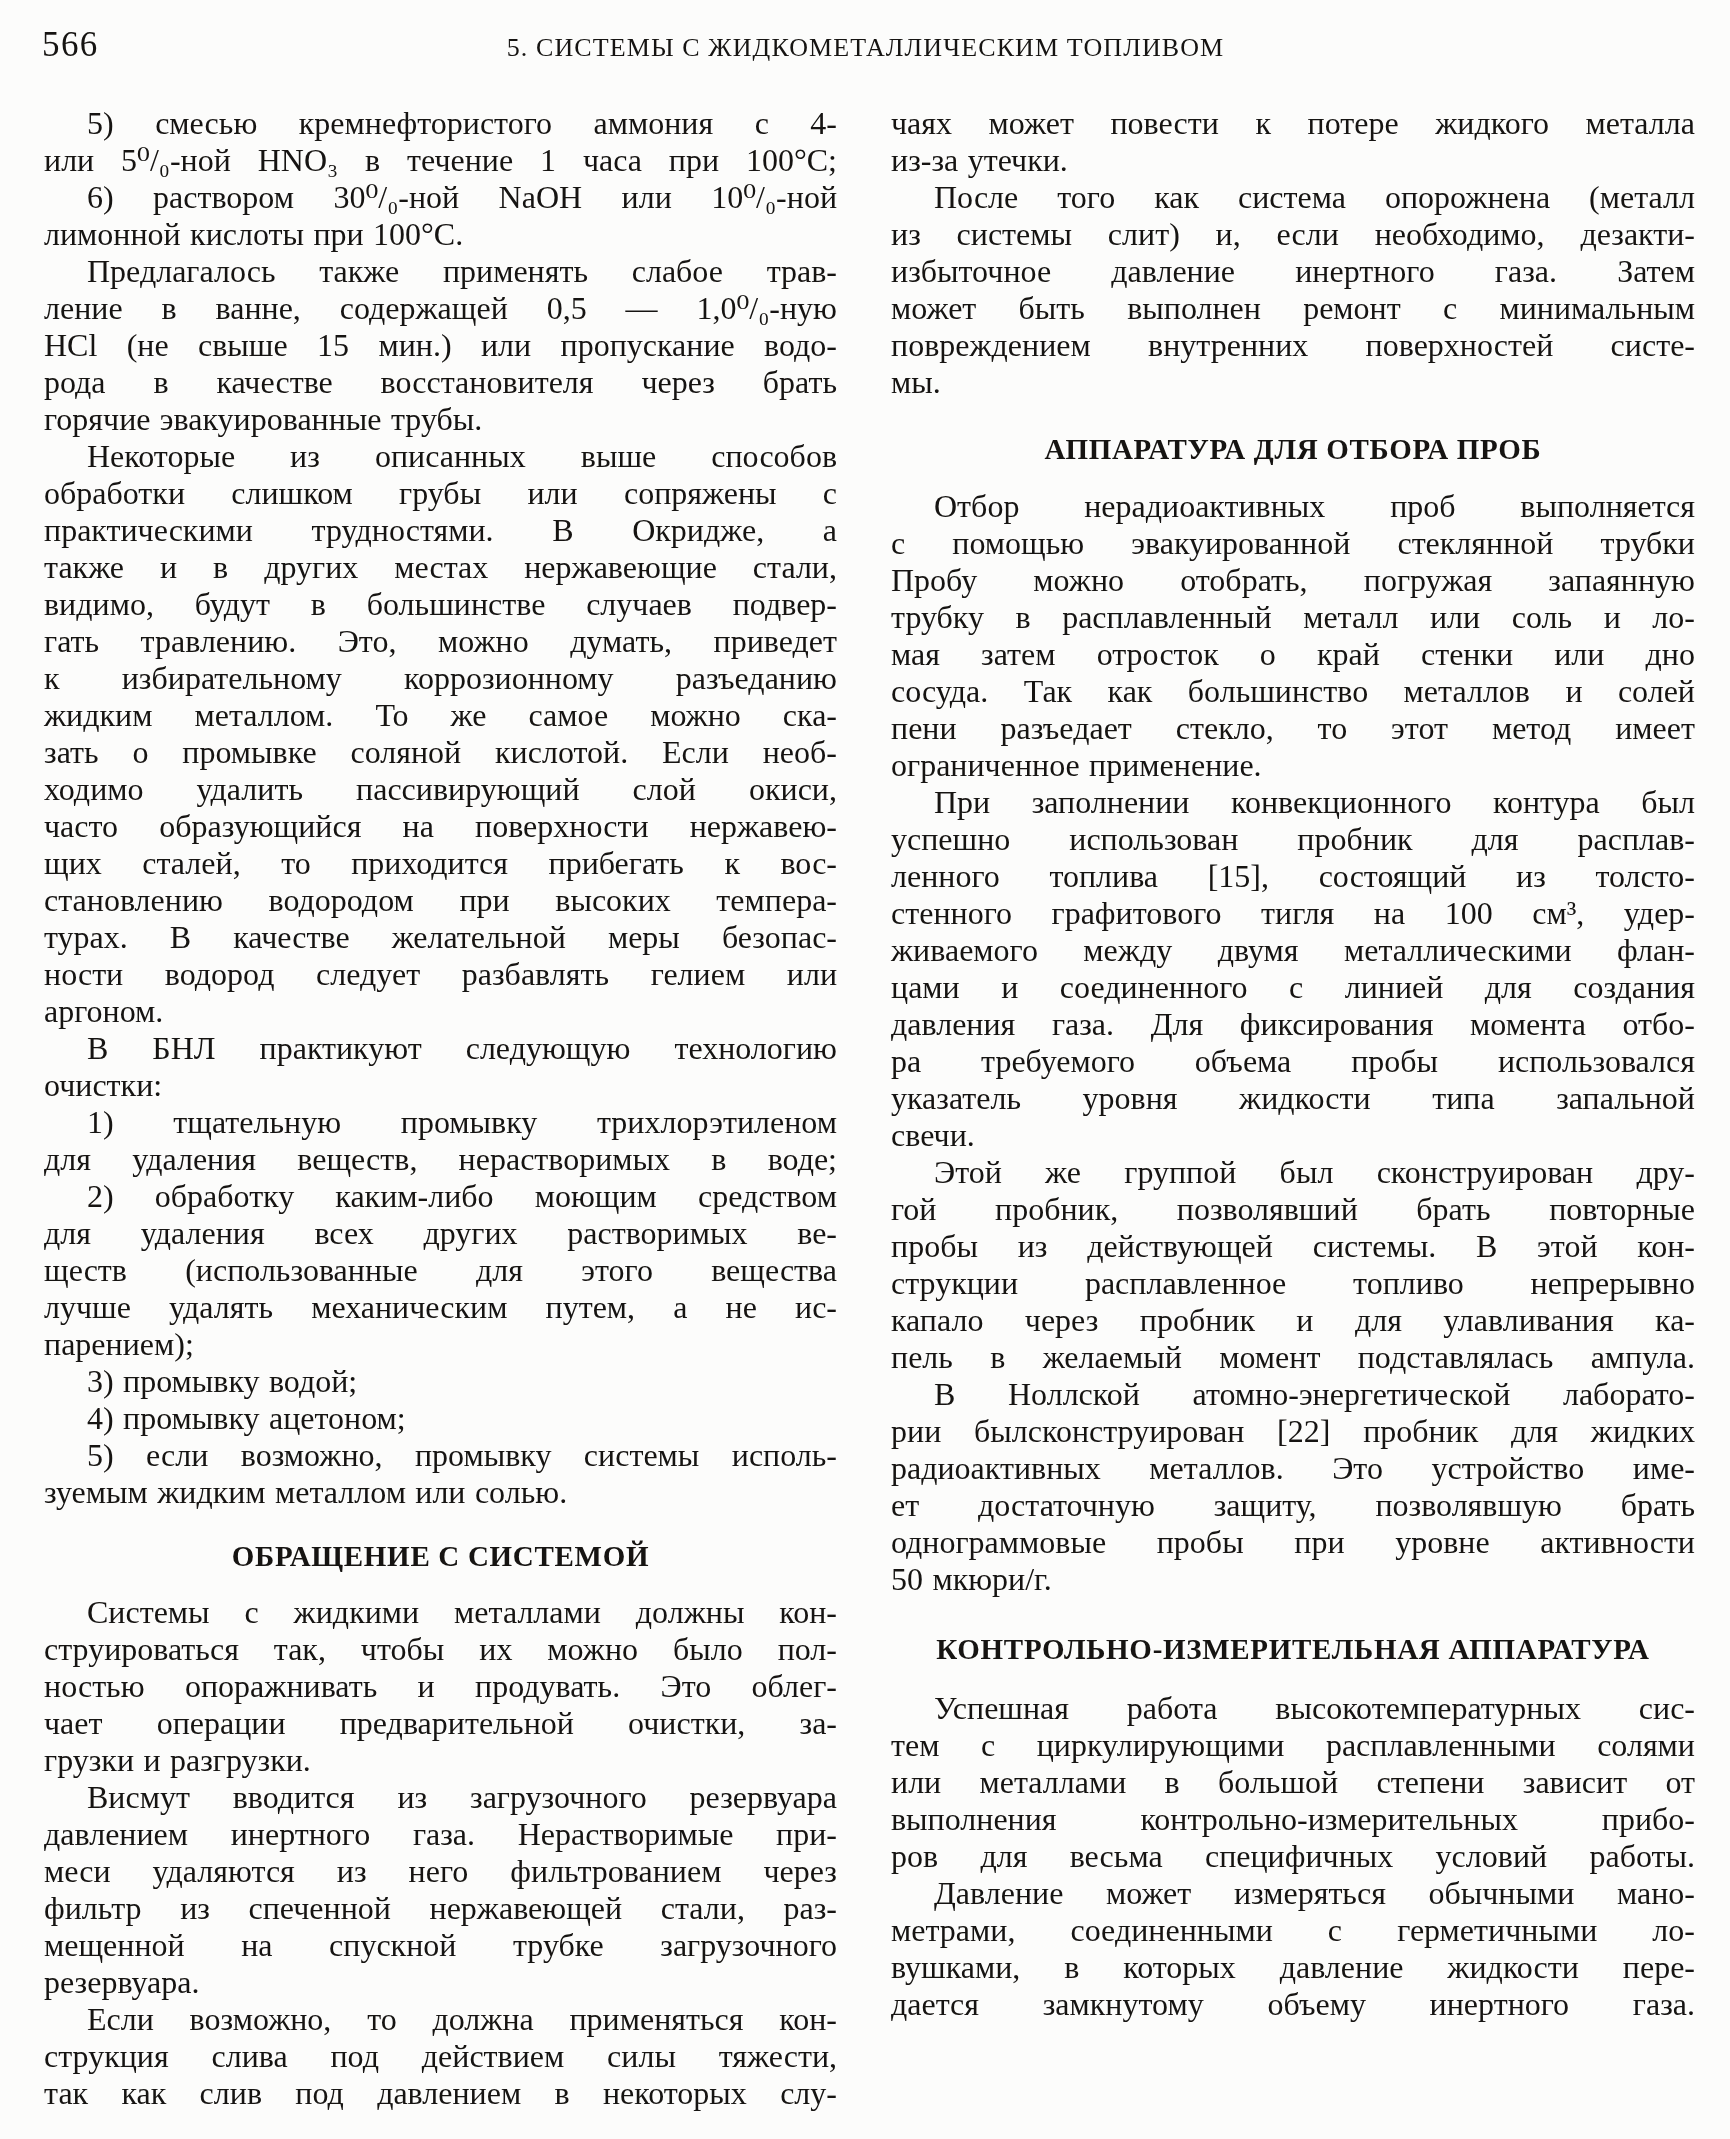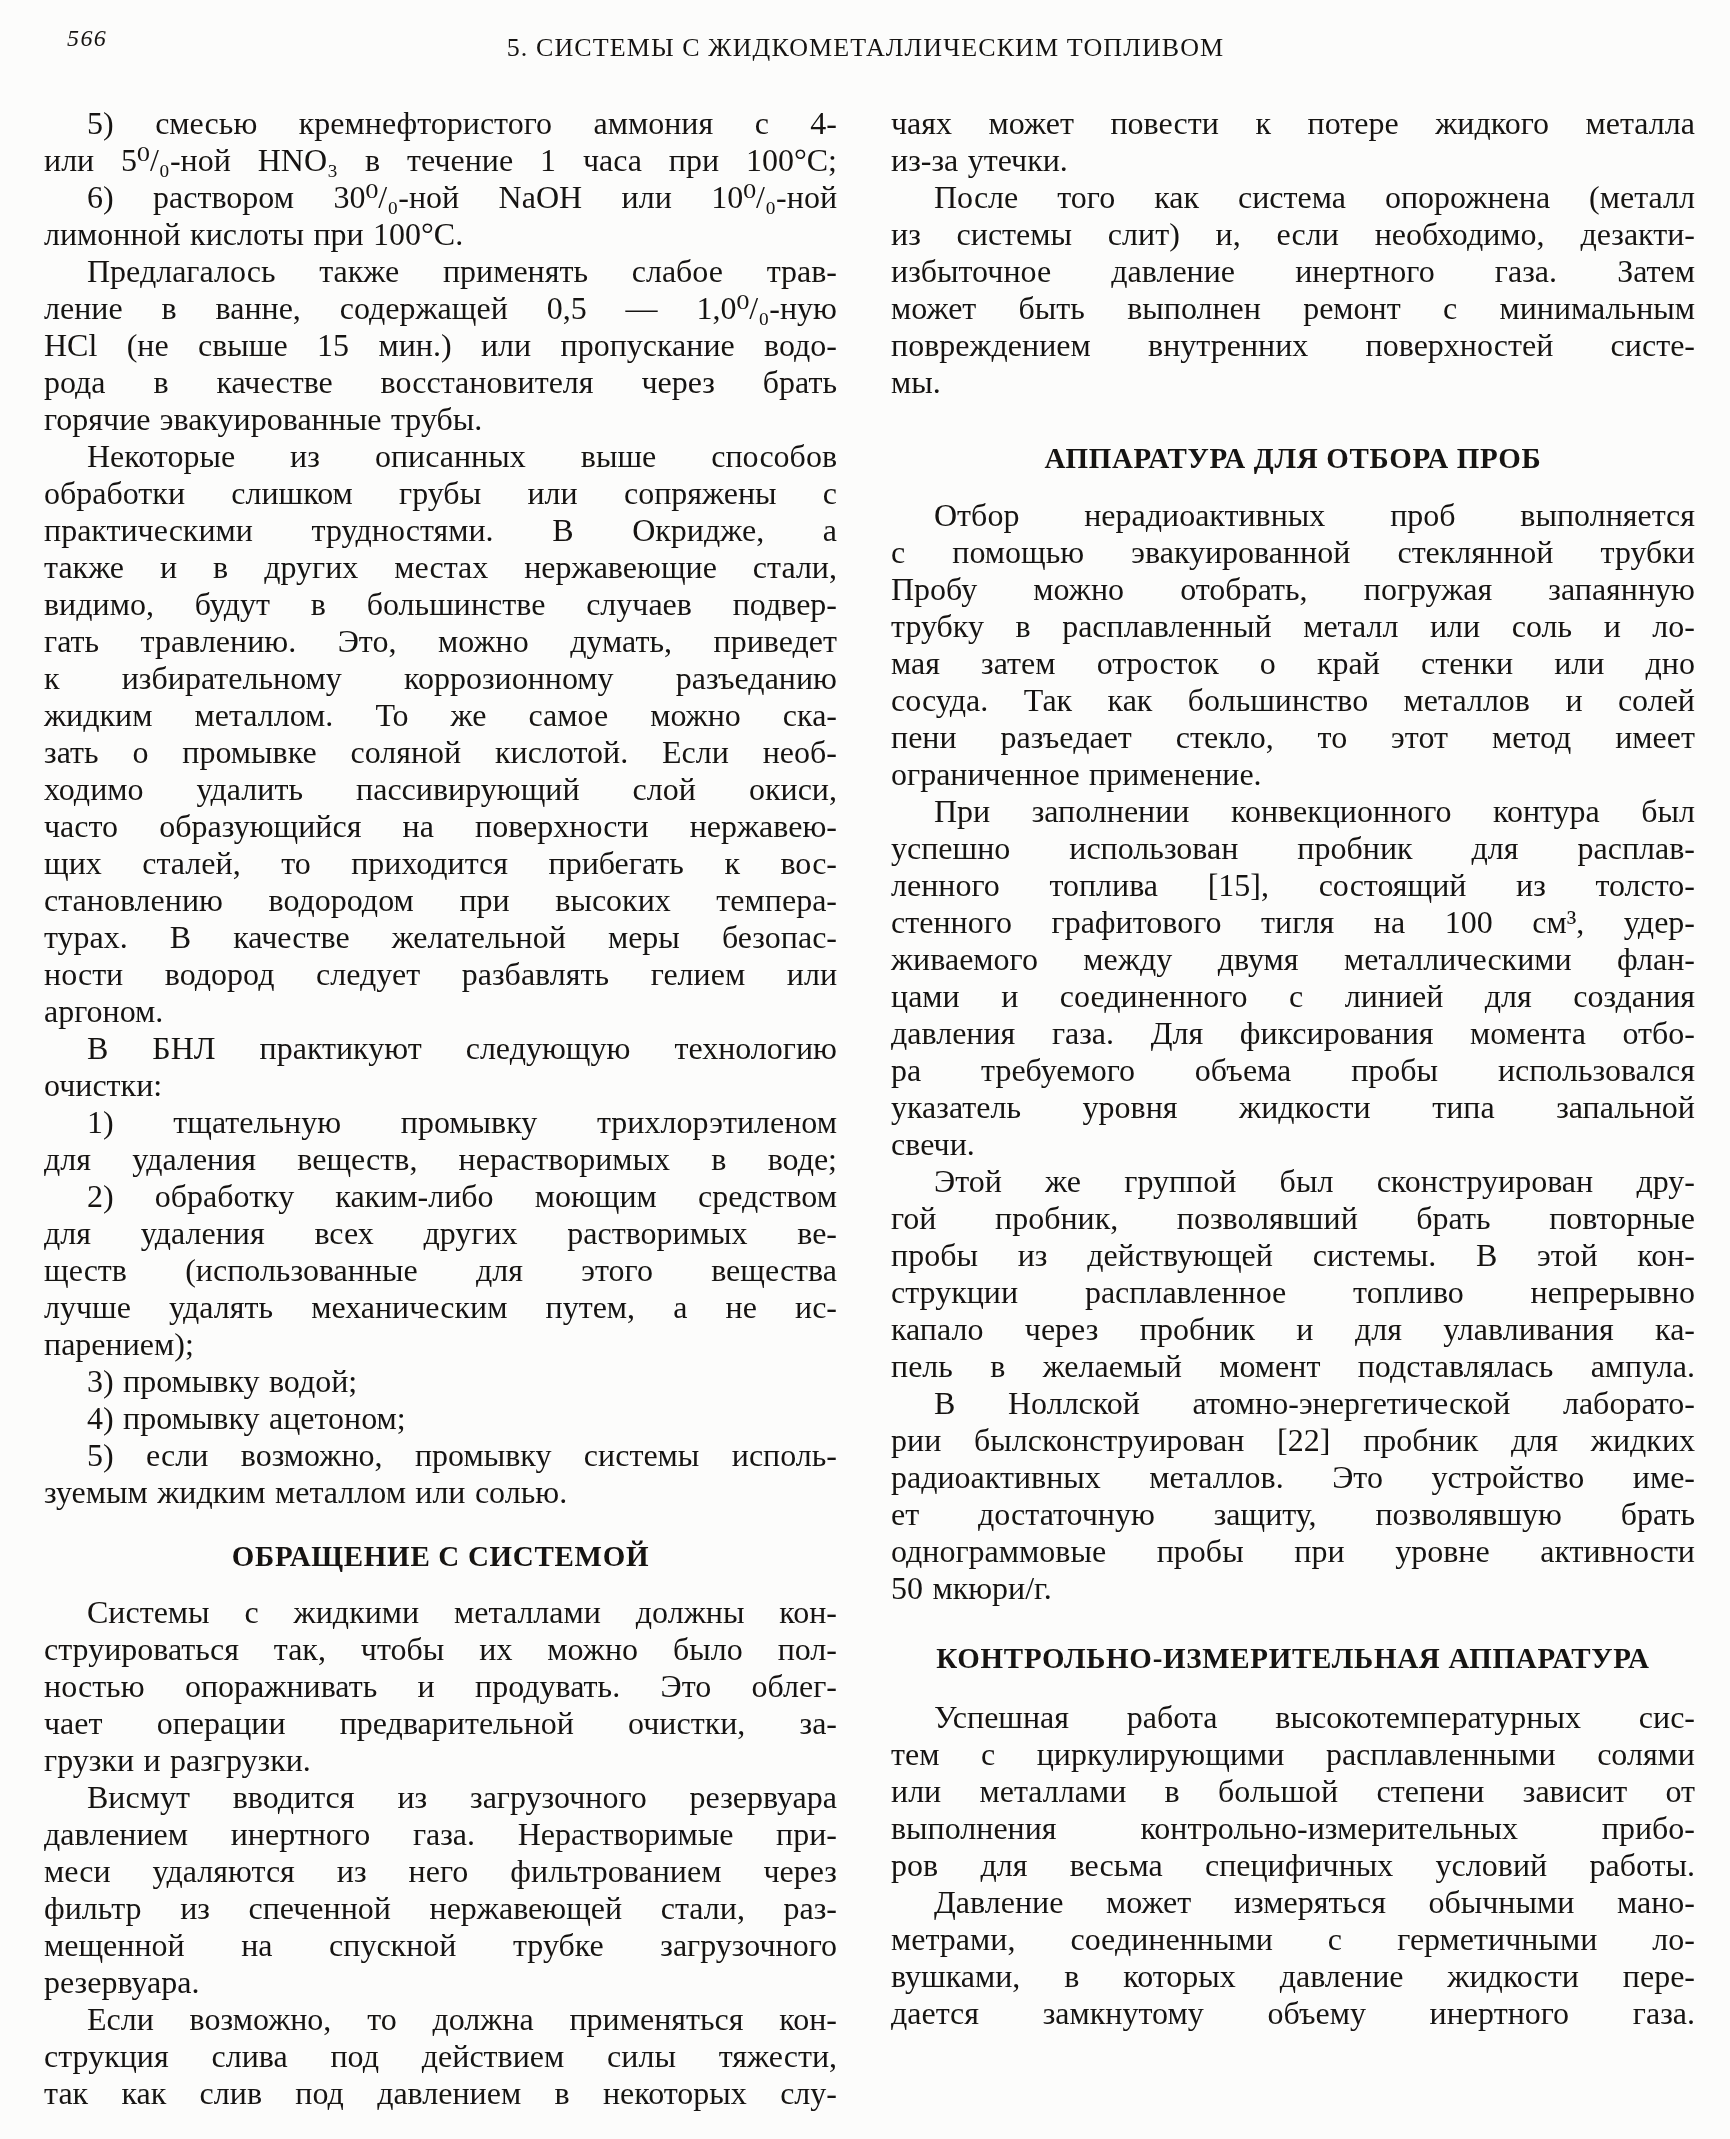--- a/index.html
+++ b/index.html
@@ -2,34 +2,34 @@
 <html style="font-size:11.5px"><head>
 <meta charset="utf-8">
 <style>
   html,body{margin:0;padding:0;}
   body{
     width:1731px;height:2140px;position:relative;
     background:#fcfcfb;color:#161412;
     font-family:"Liberation Serif","DejaVu Serif",serif;
     -webkit-font-smoothing:antialiased;
   }
-  #page-num{position:absolute;left:67px;top:24.5px;font-size:24px;letter-spacing:1.4px;font-style:italic;}
+  #page-num{position:absolute;left:42px;top:24.5px;font-size:35px;letter-spacing:1.4px;}
   #running-title{position:absolute;left:0;top:33px;width:100%;text-align:center;
     font-size:26px;font-weight:normal;letter-spacing:1.1px;}
   .col{position:absolute;top:105px;}
   #col-left{left:44px;width:793px;}
   #col-right{left:891px;width:804px;}
   .ln{font-size:32px;line-height:37px;height:37px;overflow:visible;
       text-align:justify;text-align-last:justify;word-spacing:1.4px;}
   .end{text-align-last:left;}
   .ind{text-indent:43px;}
   .h{font-size:29px;line-height:38px;font-weight:bold;text-align:center;
      text-align-last:center;letter-spacing:0.7px;}
   #h-left1{margin:26px 0 19px;}
-  #h-right1{margin:38px 0 20px;}
+  #h-right1{margin:29px 0 20px;}
   #h-right2{margin:32px 0 21.6px;}
 </style>
 </head>
 <body>
 
 <div id="page-num">566</div>
 <div id="running-title">5. СИСТЕМЫ С ЖИДКОМЕТАЛЛИЧЕСКИМ ТОПЛИВОМ</div>
 
 <div id="col-left" class="col">
   <div class="ln ind">5) смесью кремнефтористого аммония с 4-</div>

